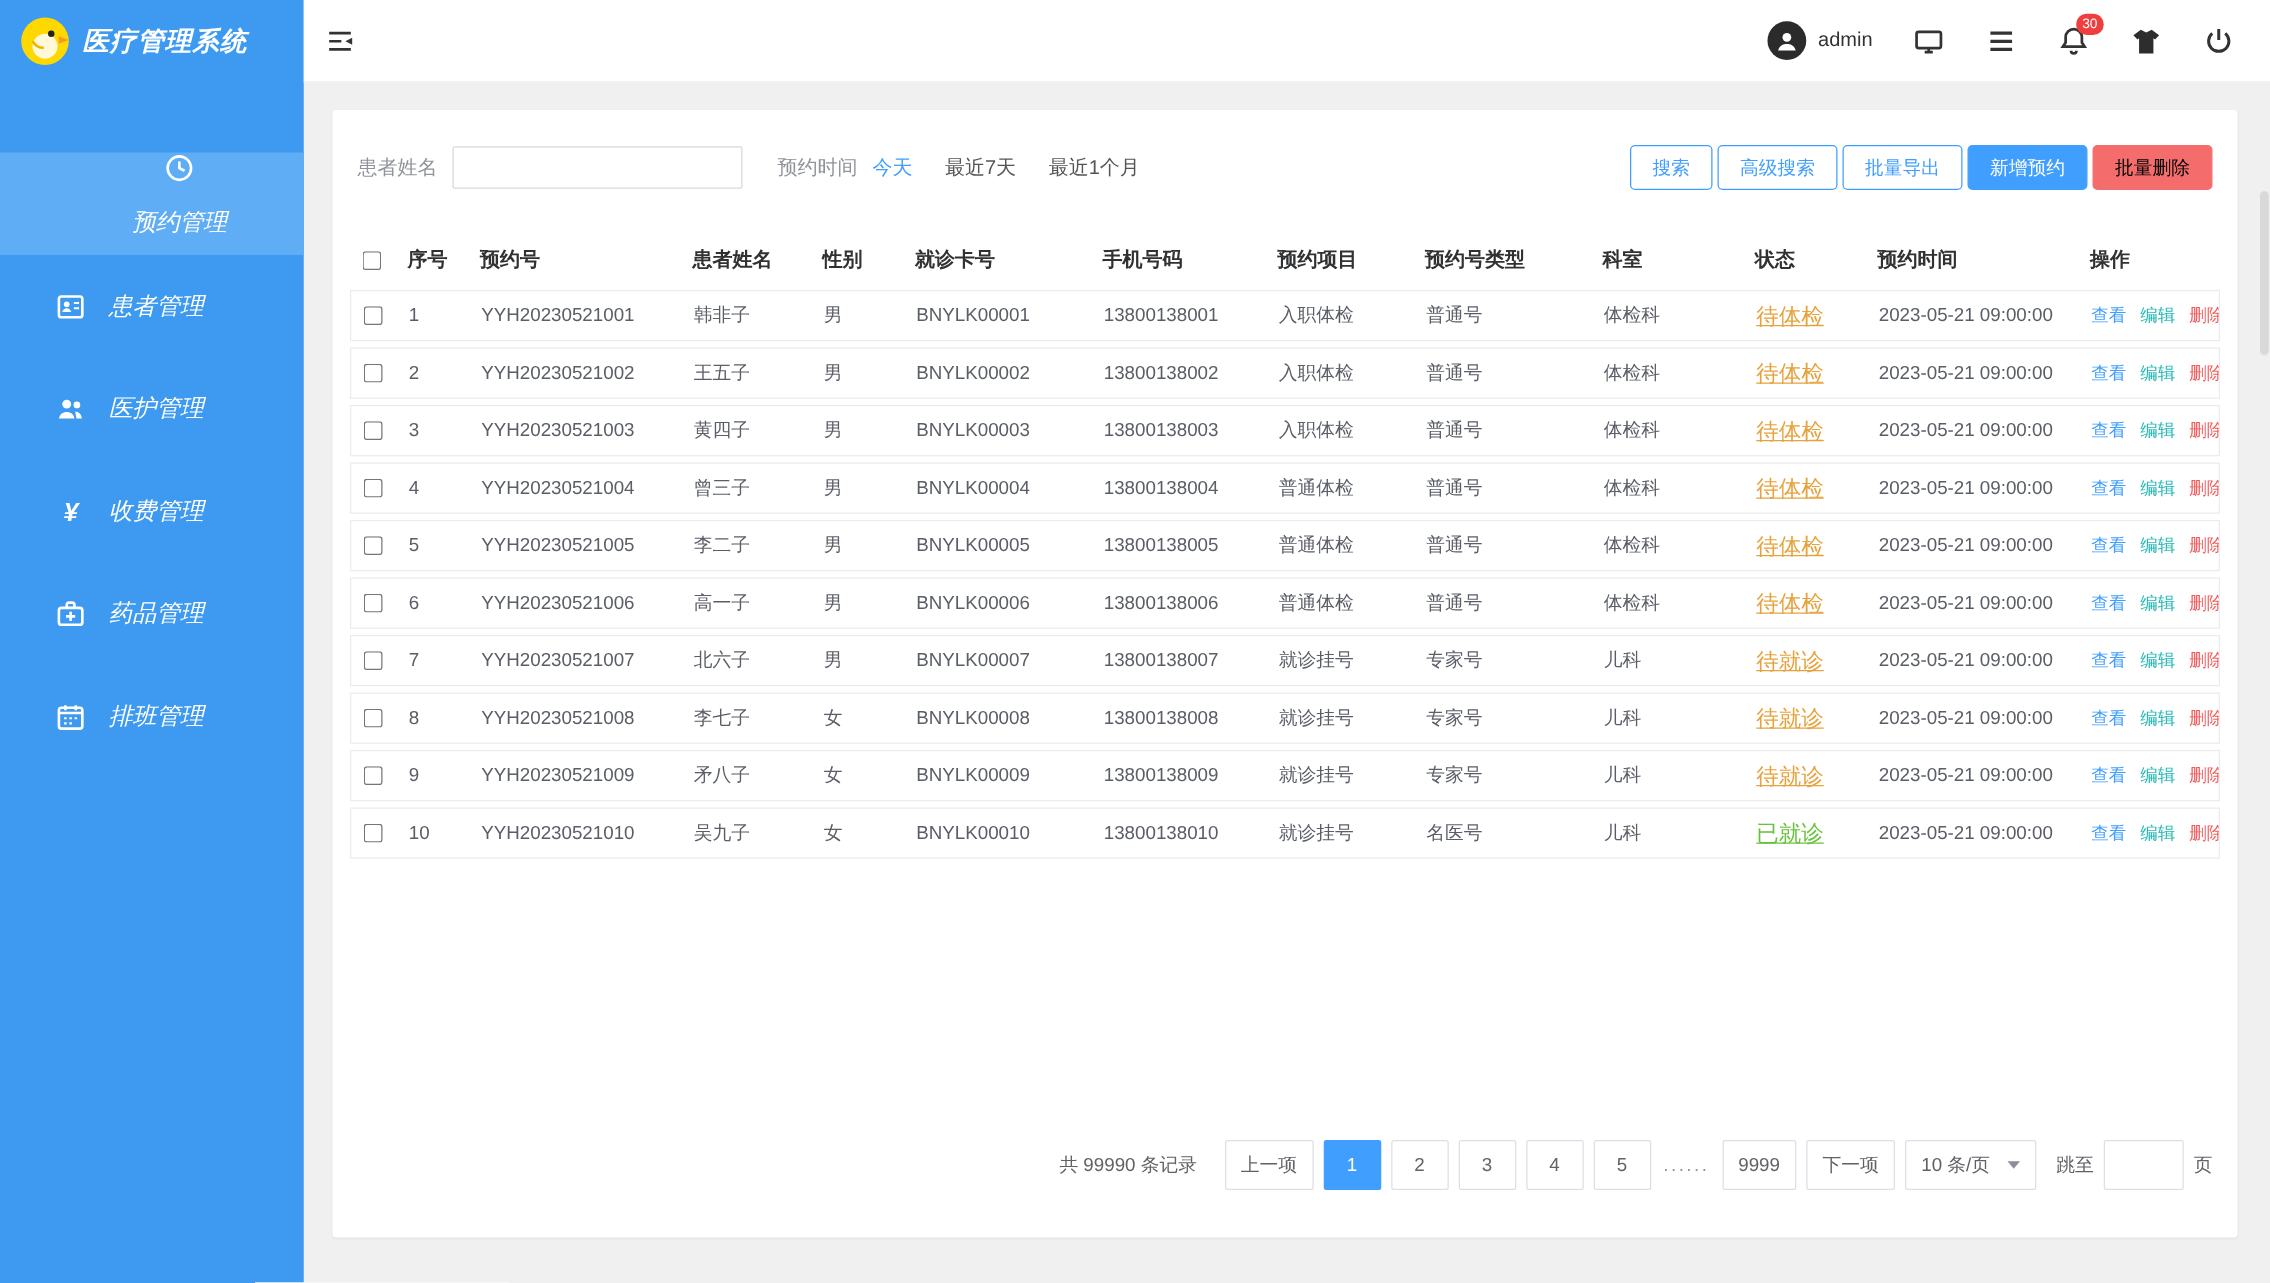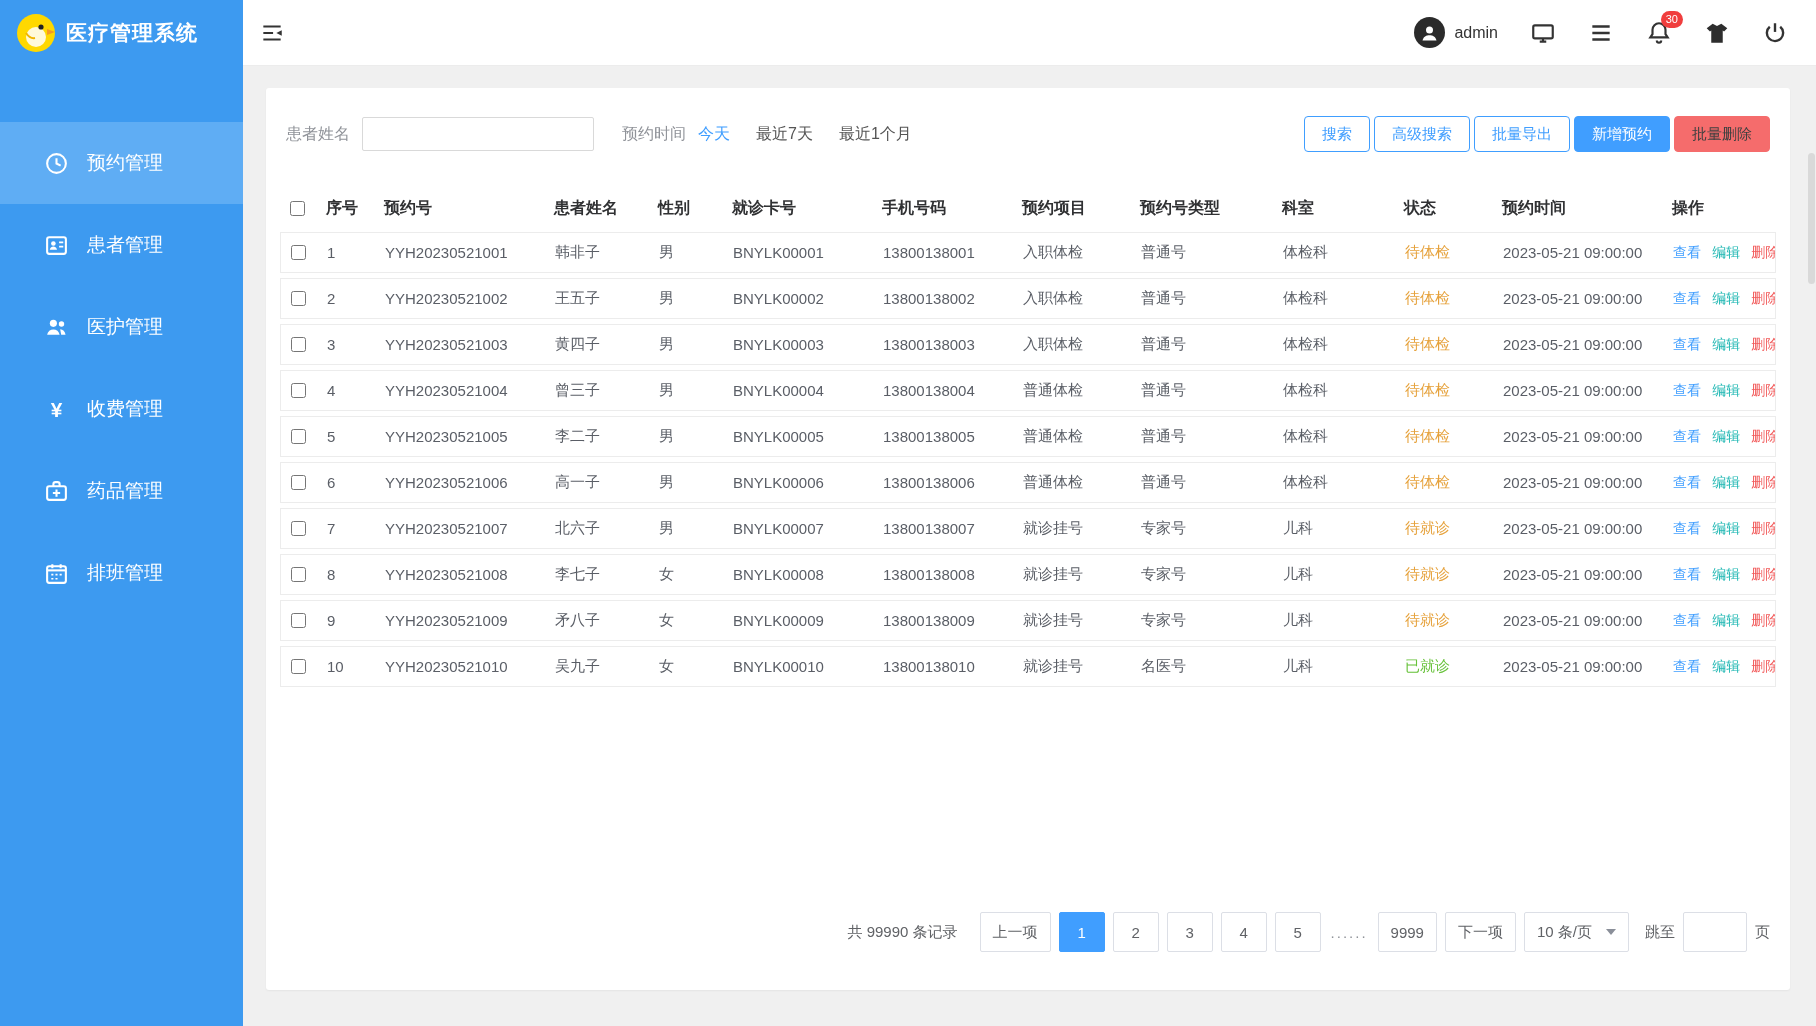--- a/index.html
+++ b/index.html
@@ -1,27 +1,27 @@
 <!DOCTYPE html>
 <html style="--accent: #409eff; --danger: #f56c6c; --sidebar: #3d9af0; --sidebar_active: #5fadf4; --warning: #e6a23c; --success: #67c23a;"><head>
 <meta charset="utf-8">
 <style>
   * { margin:0; padding:0; box-sizing:border-box; }
   html,body { width:1816px; height:1026px; }
   body { font-family:"Liberation Sans","DejaVu Sans",sans-serif; background:#f0f0f0; overflow:hidden; }
   .app { display:flex; width:100%; height:100%; }
 
   
-  .sidebar { width:243px; background:var(--sidebar,#3d9af0); color:#fff; flex-shrink:0; display:flex; flex-direction:column; }
+  .sidebar { width:243px; background:var(--sidebar,#3d9af0); color:#fff; flex-shrink:0; display:flex; flex-direction:column;font-style:italic; }
   .logo-row { display:flex; align-items:center; gap:10px; height:66px; padding:0 16px; }
   .logo-circle { width:40px; height:40px; flex-shrink:0; }
   .app-title { font-size:21px; font-weight:bold; letter-spacing:1px; white-space:nowrap; }
   .menu { margin-top:56px; }
   .menu-item { display:flex; align-items:center; gap:18px; height:82px; padding-left:44px; font-size:19px; cursor:pointer; }
-  .menu-item.active { background:var(--sidebar_active,#5fadf4); }
+  .menu-item.active { background:var(--sidebar_active,#5fadf4);flex-direction:column; }
   .menu-icon { width:25px; height:25px; flex-shrink:0; }
   .menu-icon svg { width:100%; height:100%; display:block; }
 
   
   .main { flex:1; display:flex; flex-direction:column; min-width:0; }
   .topbar { height:66px; background:#fff; display:flex; align-items:center; padding:0 28px 0 16px; border-bottom:1px solid #ececec; }
   .icon-btn { width:26px; height:26px; cursor:pointer; }
   .icon-btn svg { width:100%; height:100%; display:block; }
   .topbar-right { margin-left:auto; display:flex; align-items:center; gap:32px; }
   .user { display:flex; align-items:center; gap:9px; font-size:16px; color:#333; cursor:pointer; }
@@ -37,32 +37,32 @@
   .filter-row { display:flex; align-items:center; padding:28px 6px 24px; }
   .f-label { color:#909399; font-size:16px; margin-right:12px; white-space:nowrap; }
   .name-input { width:232px; height:34px; border:1px solid #d9d9d9; border-radius:2px; padding:0 10px; font-size:15px; outline:none; }
   .time-label { margin-left:28px; }
   .time-opt { font-size:16px; color:#555; cursor:pointer; margin-right:26px; white-space:nowrap; }
   .time-opt.active { color:var(--accent,#409eff); }
   .toolbar { margin-left:auto; display:flex; gap:4px; }
   .btn { height:36px; padding:0 17px; border-radius:4px; font-size:15px; cursor:pointer;
          border:1px solid var(--accent,#409eff); background:#fff; color:var(--accent,#409eff); white-space:nowrap; }
   .btn.primary { background:var(--accent,#409eff); color:#fff;font-family:Liberation Mono, monospace; }
-  .btn.danger  { background:var(--danger,#f56c6c); border-color:var(--danger,#f56c6c); color:#404040; }
+  .btn.danger  { background:var(--danger,#f56c6c); border-color:var(--danger,#f56c6c); color:#000000; }
 
   
   .table { margin-top:8px; }
   .t-head, .t-row { display:grid; align-items:center;
       grid-template-columns:42px 58px 170px 104px 74px 150px 140px 118px 142px 122px 98px 170px minmax(0,1fr); }
   .t-head { height:48px; font-weight:bold; font-size:16px; color:#303133; }
   .t-row { height:41px; border:1px solid #ececec; margin-bottom:5px; font-size:15px; color:#5a5e66; background:#fff; }
   .cell { padding:0 4px; white-space:nowrap; overflow:hidden; }
   .c-check { padding-left:10px; display:flex; align-items:center; }
   .c-check input { width:15px; height:15px; cursor:pointer; }
-  .c-status { font-size:15px; }
+  .c-status { font-size:18px;text-decoration:underline; }
   .c-ops a { margin-right:7px; cursor:pointer; font-size:14px; text-decoration:none; }
   .op.view { color:#409eff;text-align:right; }
   .op.edit { color:#22b8b4; }
   .op.del  { color:#f25a5a; }
 
   
   .pagination { margin-top:auto; display:flex; align-items:center; justify-content:flex-end; gap:8px;
                 padding:18px 6px 38px; font-size:15px; color:#606266; }
   .total { margin-right:14px; white-space:nowrap; }
   .pg-btn { min-width:46px; height:40px; border:1px solid #dcdfe6; background:#fff; color:#606266;

